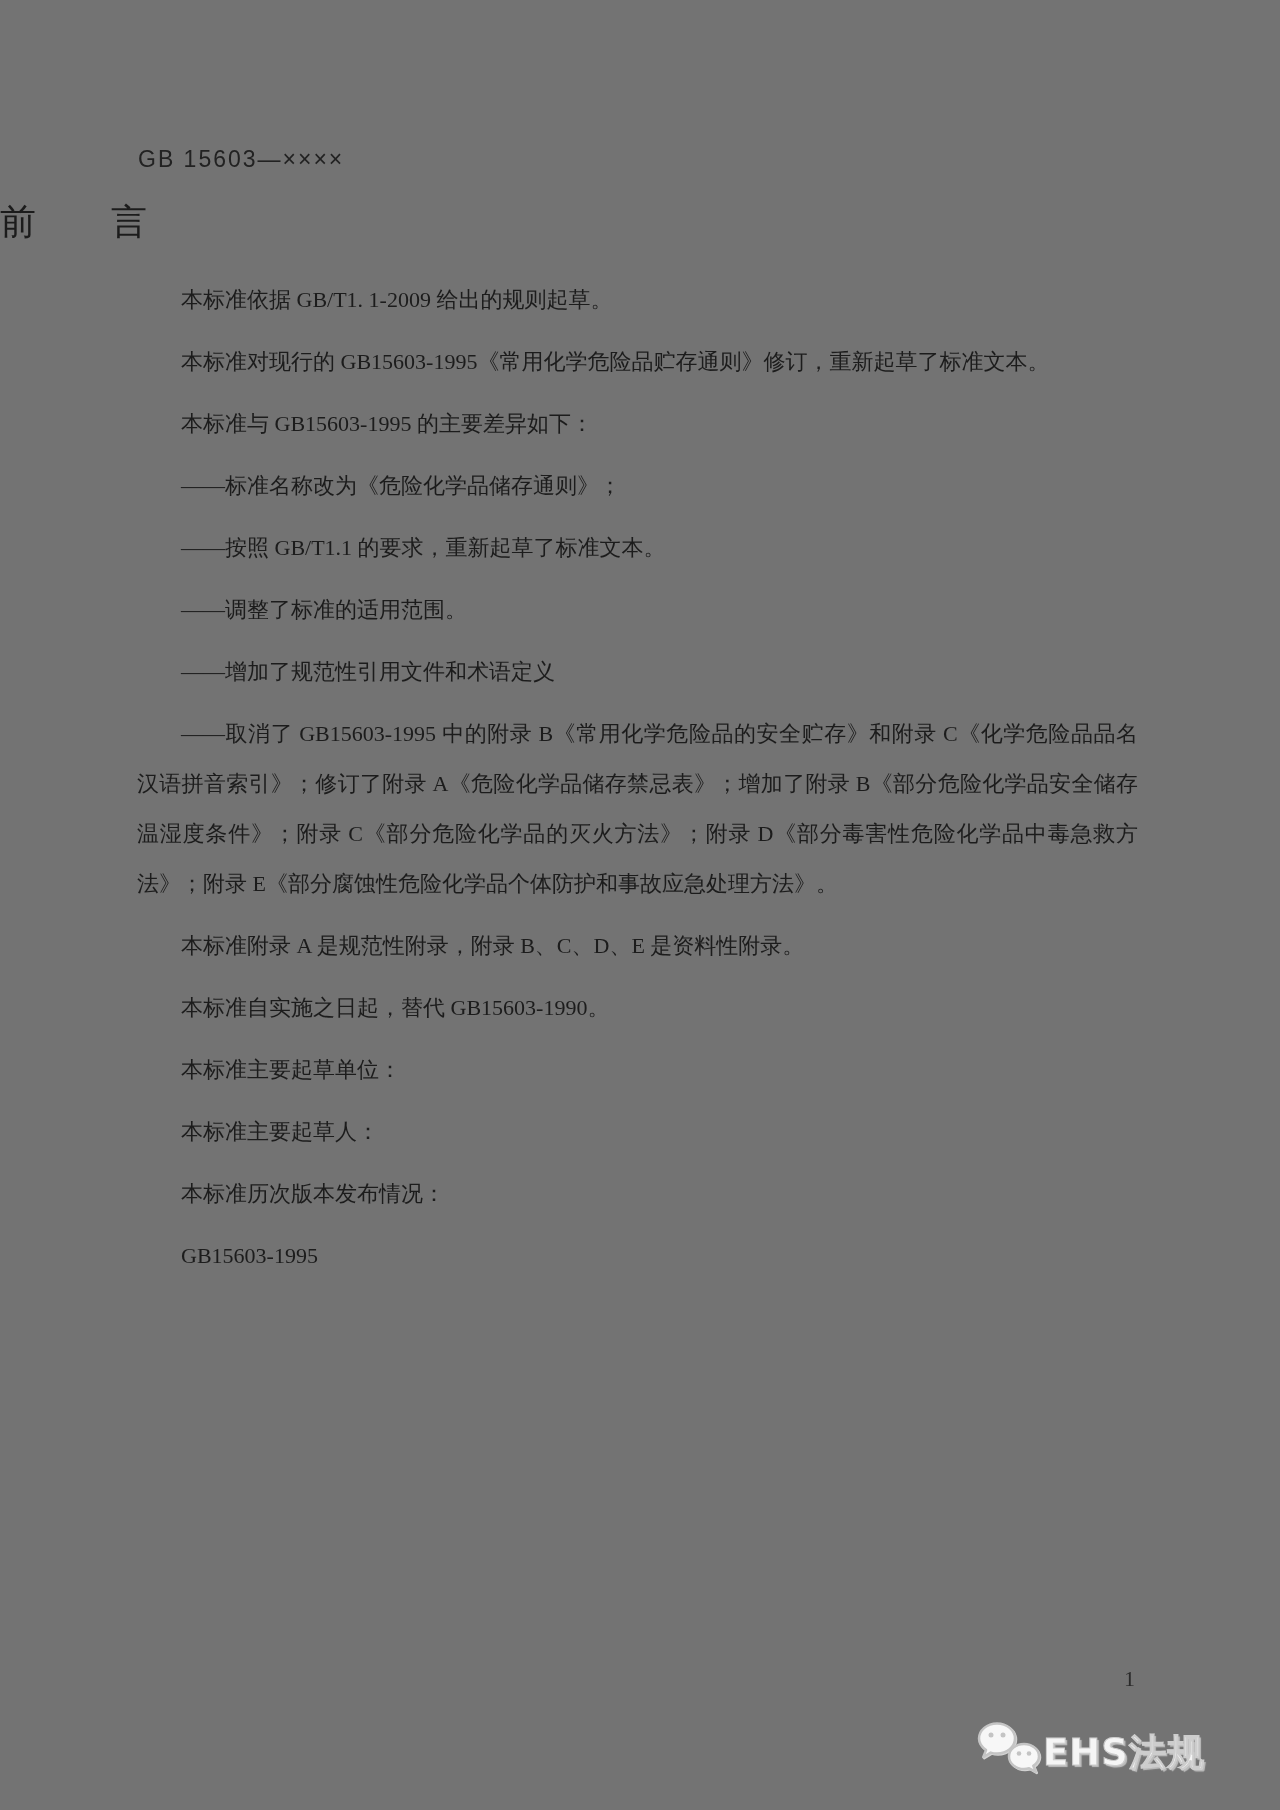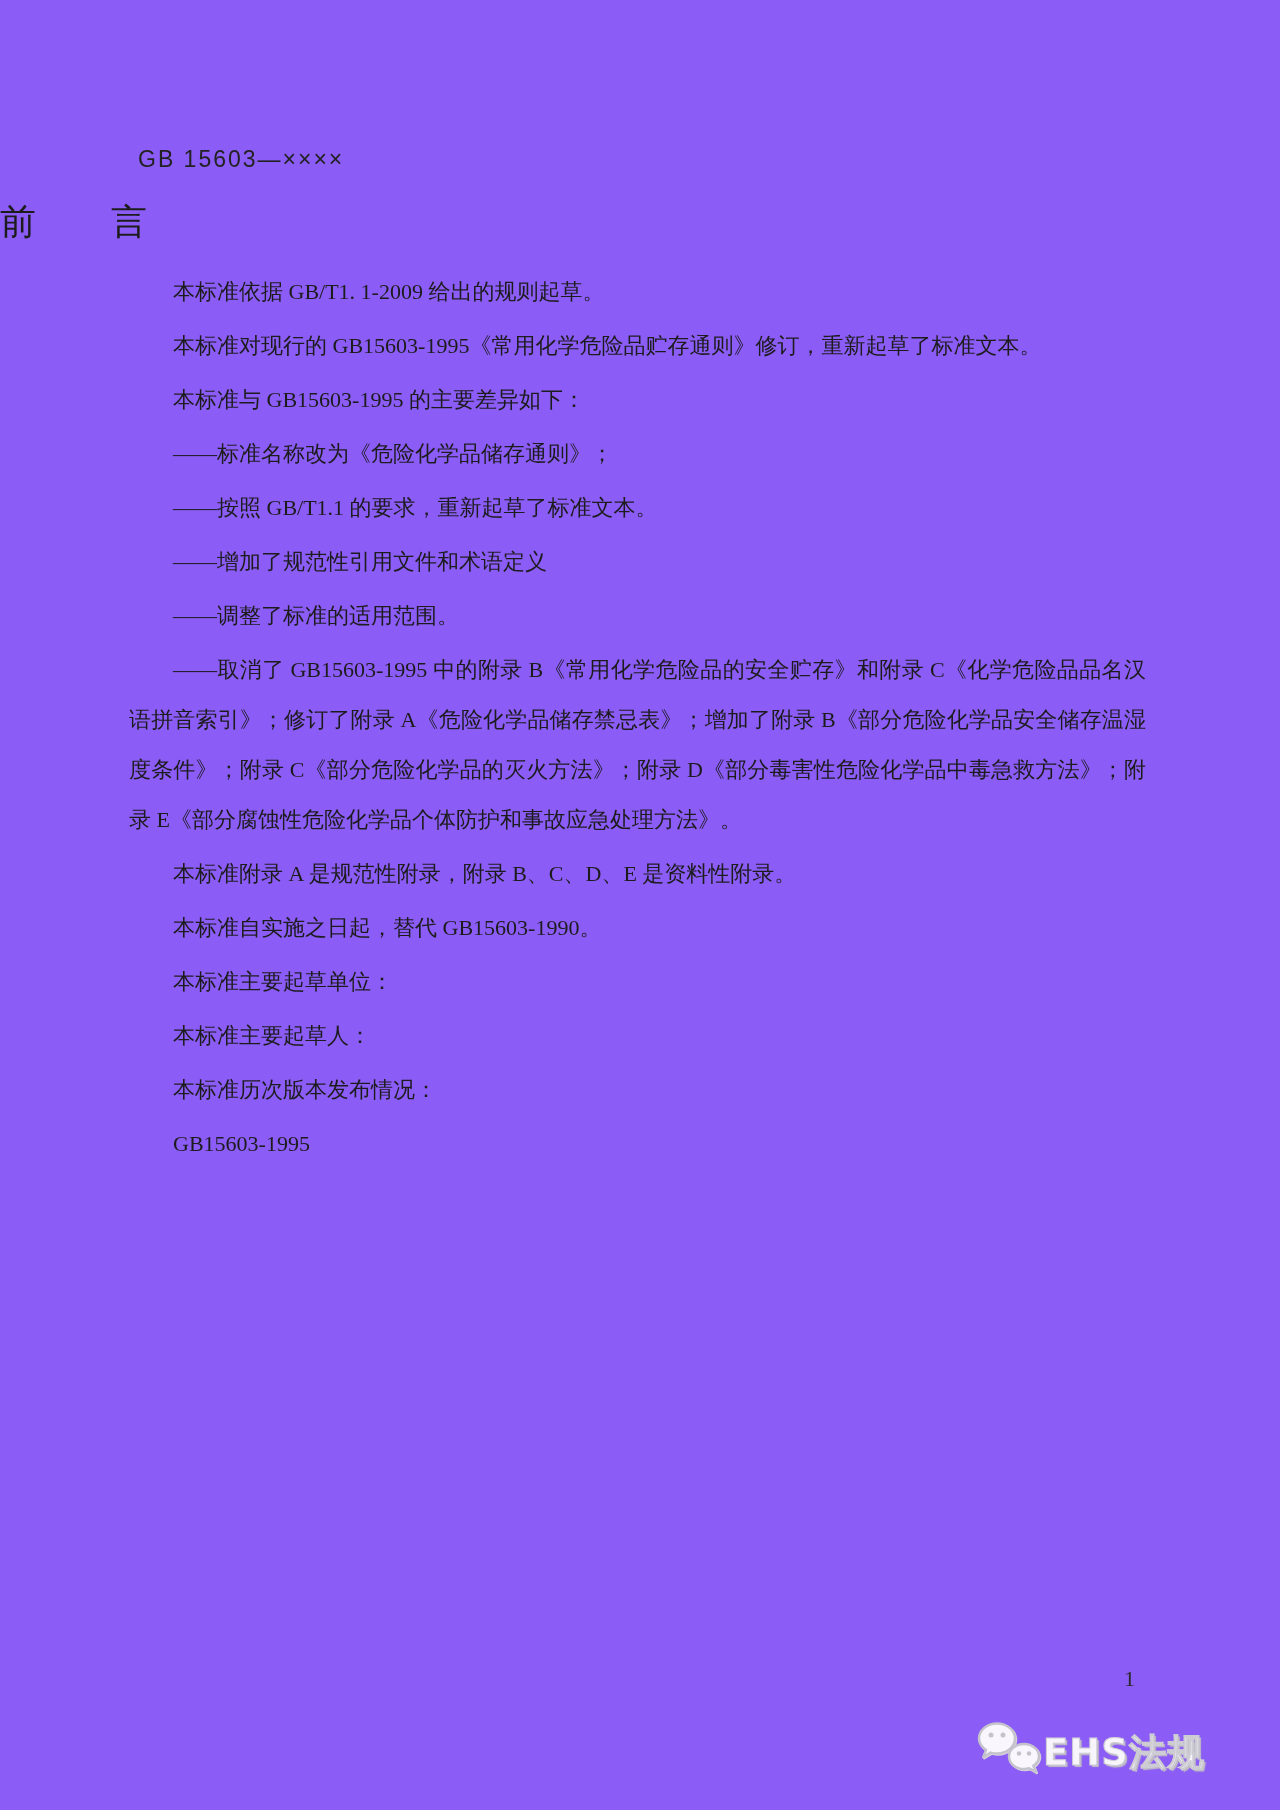--- a/index.html
+++ b/index.html
@@ -4,21 +4,21 @@
 <style>
   html, body {
     margin: 0;
     padding: 0;
     background: #ffffff;
   }
   .page {
     position: relative;
     width: 1280px;
     height: 1810px;
-    background: #8b5cf6;
+    background: #737373;
     font-family: "Liberation Serif", "DejaVu Serif", serif;
     color: #1c1c1c;
     overflow: hidden;
   }
   .doc-header {
     position: absolute;
     left: 138px;
     top: 146px;
     font-family: "Liberation Sans", "DejaVu Sans", sans-serif;
     font-size: 23px;
@@ -40,21 +40,21 @@
   .body-text {
     position: absolute;
     left: 125px;
     top: 263px;
     width: 1025px;
     font-size: 22px;
     line-height: 50px;
     text-align: justify;
   }
   .body-text p {
-    margin: 4px;
+    margin: 12px;
     text-indent: 44px;
   }
   .page-number {
     position: absolute;
     left: 1124px;
     top: 1666px;
     font-size: 22px;
     color: #2a2a2a;
   }
   .watermark {
@@ -89,22 +89,22 @@
   <div class="doc-header">GB 15603—××××</div>
 
   <h1 class="doc-title">前　　言</h1>
 
   <div class="body-text">
     <p>本标准依据 GB/T1. 1-2009 给出的规则起草。</p>
     <p>本标准对现行的 GB15603-1995《常用化学危险品贮存通则》修订，重新起草了标准文本。</p>
     <p>本标准与 GB15603-1995 的主要差异如下：</p>
     <p>——标准名称改为《危险化学品储存通则》；</p>
     <p>——按照 GB/T1.1 的要求，重新起草了标准文本。</p>
+    <p>——调整了标准的适用范围。</p>
     <p>——增加了规范性引用文件和术语定义</p>
-    <p>——调整了标准的适用范围。</p>
     <p>——取消了 GB15603-1995 中的附录 B《常用化学危险品的安全贮存》和附录 C《化学危险品品名汉语拼音索引》；修订了附录 A《危险化学品储存禁忌表》；增加了附录 B《部分危险化学品安全储存温湿度条件》；附录 C《部分危险化学品的灭火方法》；附录 D《部分毒害性危险化学品中毒急救方法》；附录 E《部分腐蚀性危险化学品个体防护和事故应急处理方法》。</p>
     <p>本标准附录 A 是规范性附录，附录 B、C、D、E 是资料性附录。</p>
     <p>本标准自实施之日起，替代 GB15603-1990。</p>
     <p>本标准主要起草单位：</p>
     <p>本标准主要起草人：</p>
     <p>本标准历次版本发布情况：</p>
     <p>GB15603-1995</p>
   </div>
 
   <div class="page-number">1</div>

